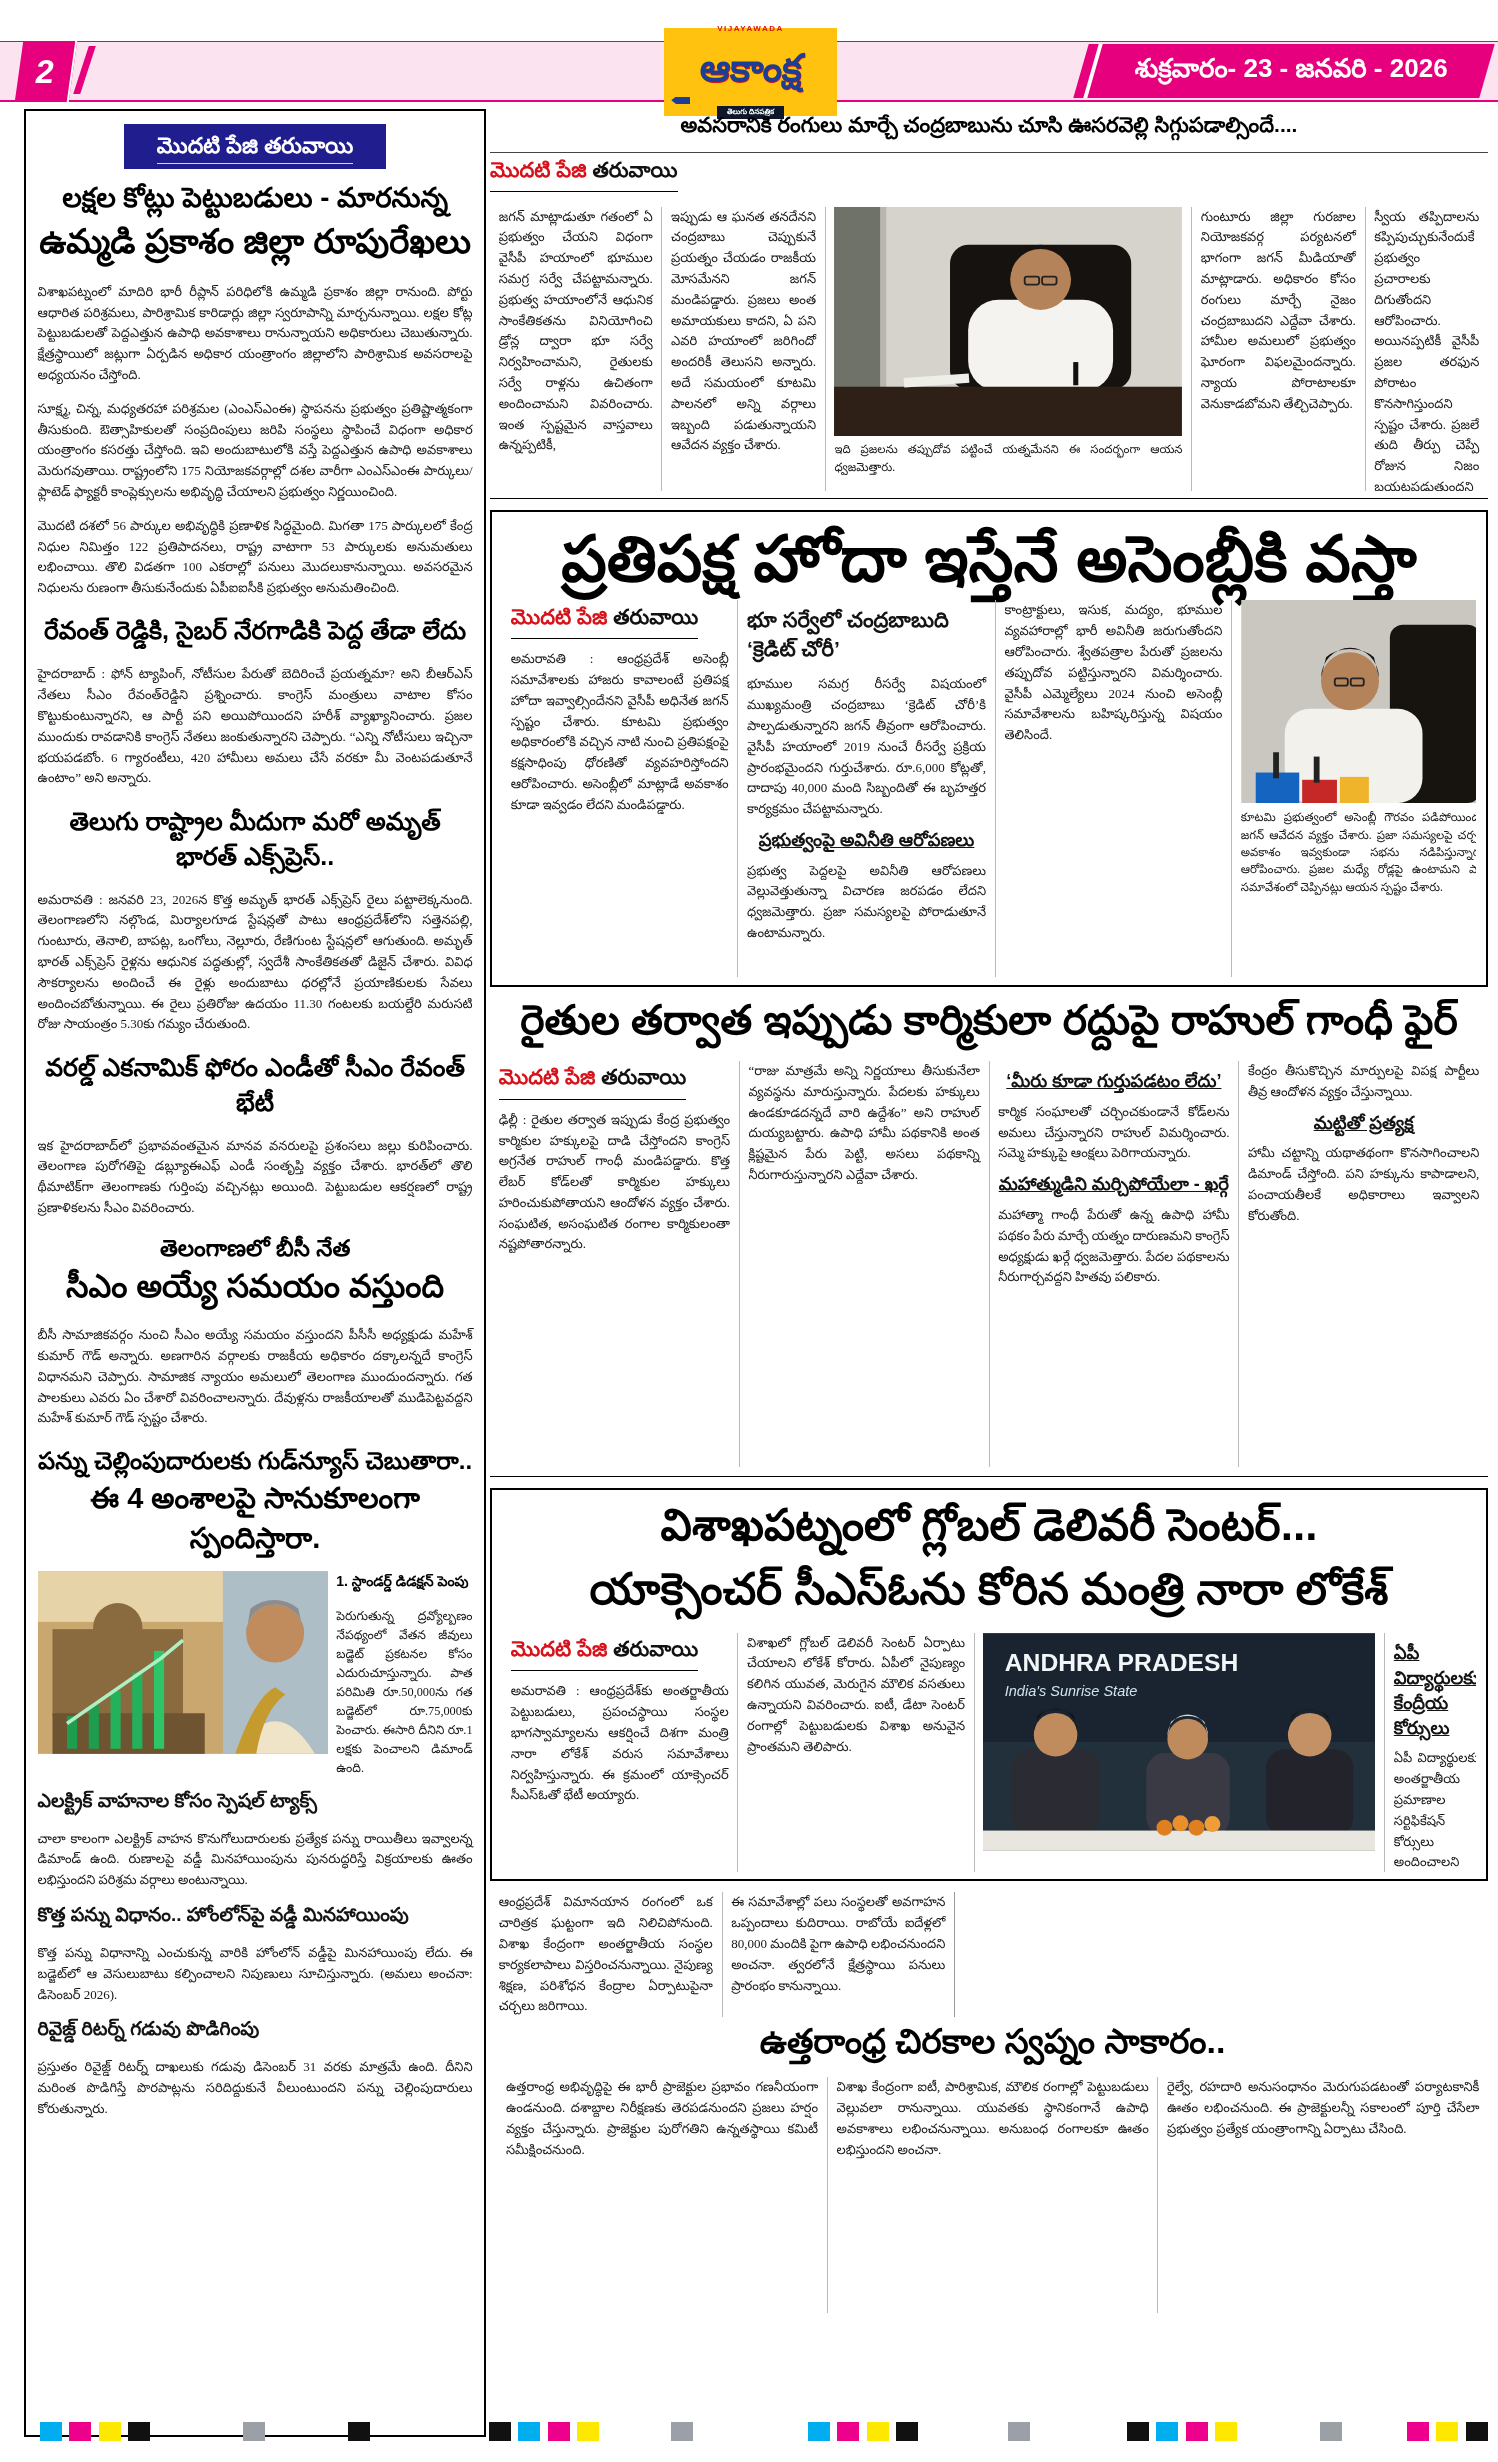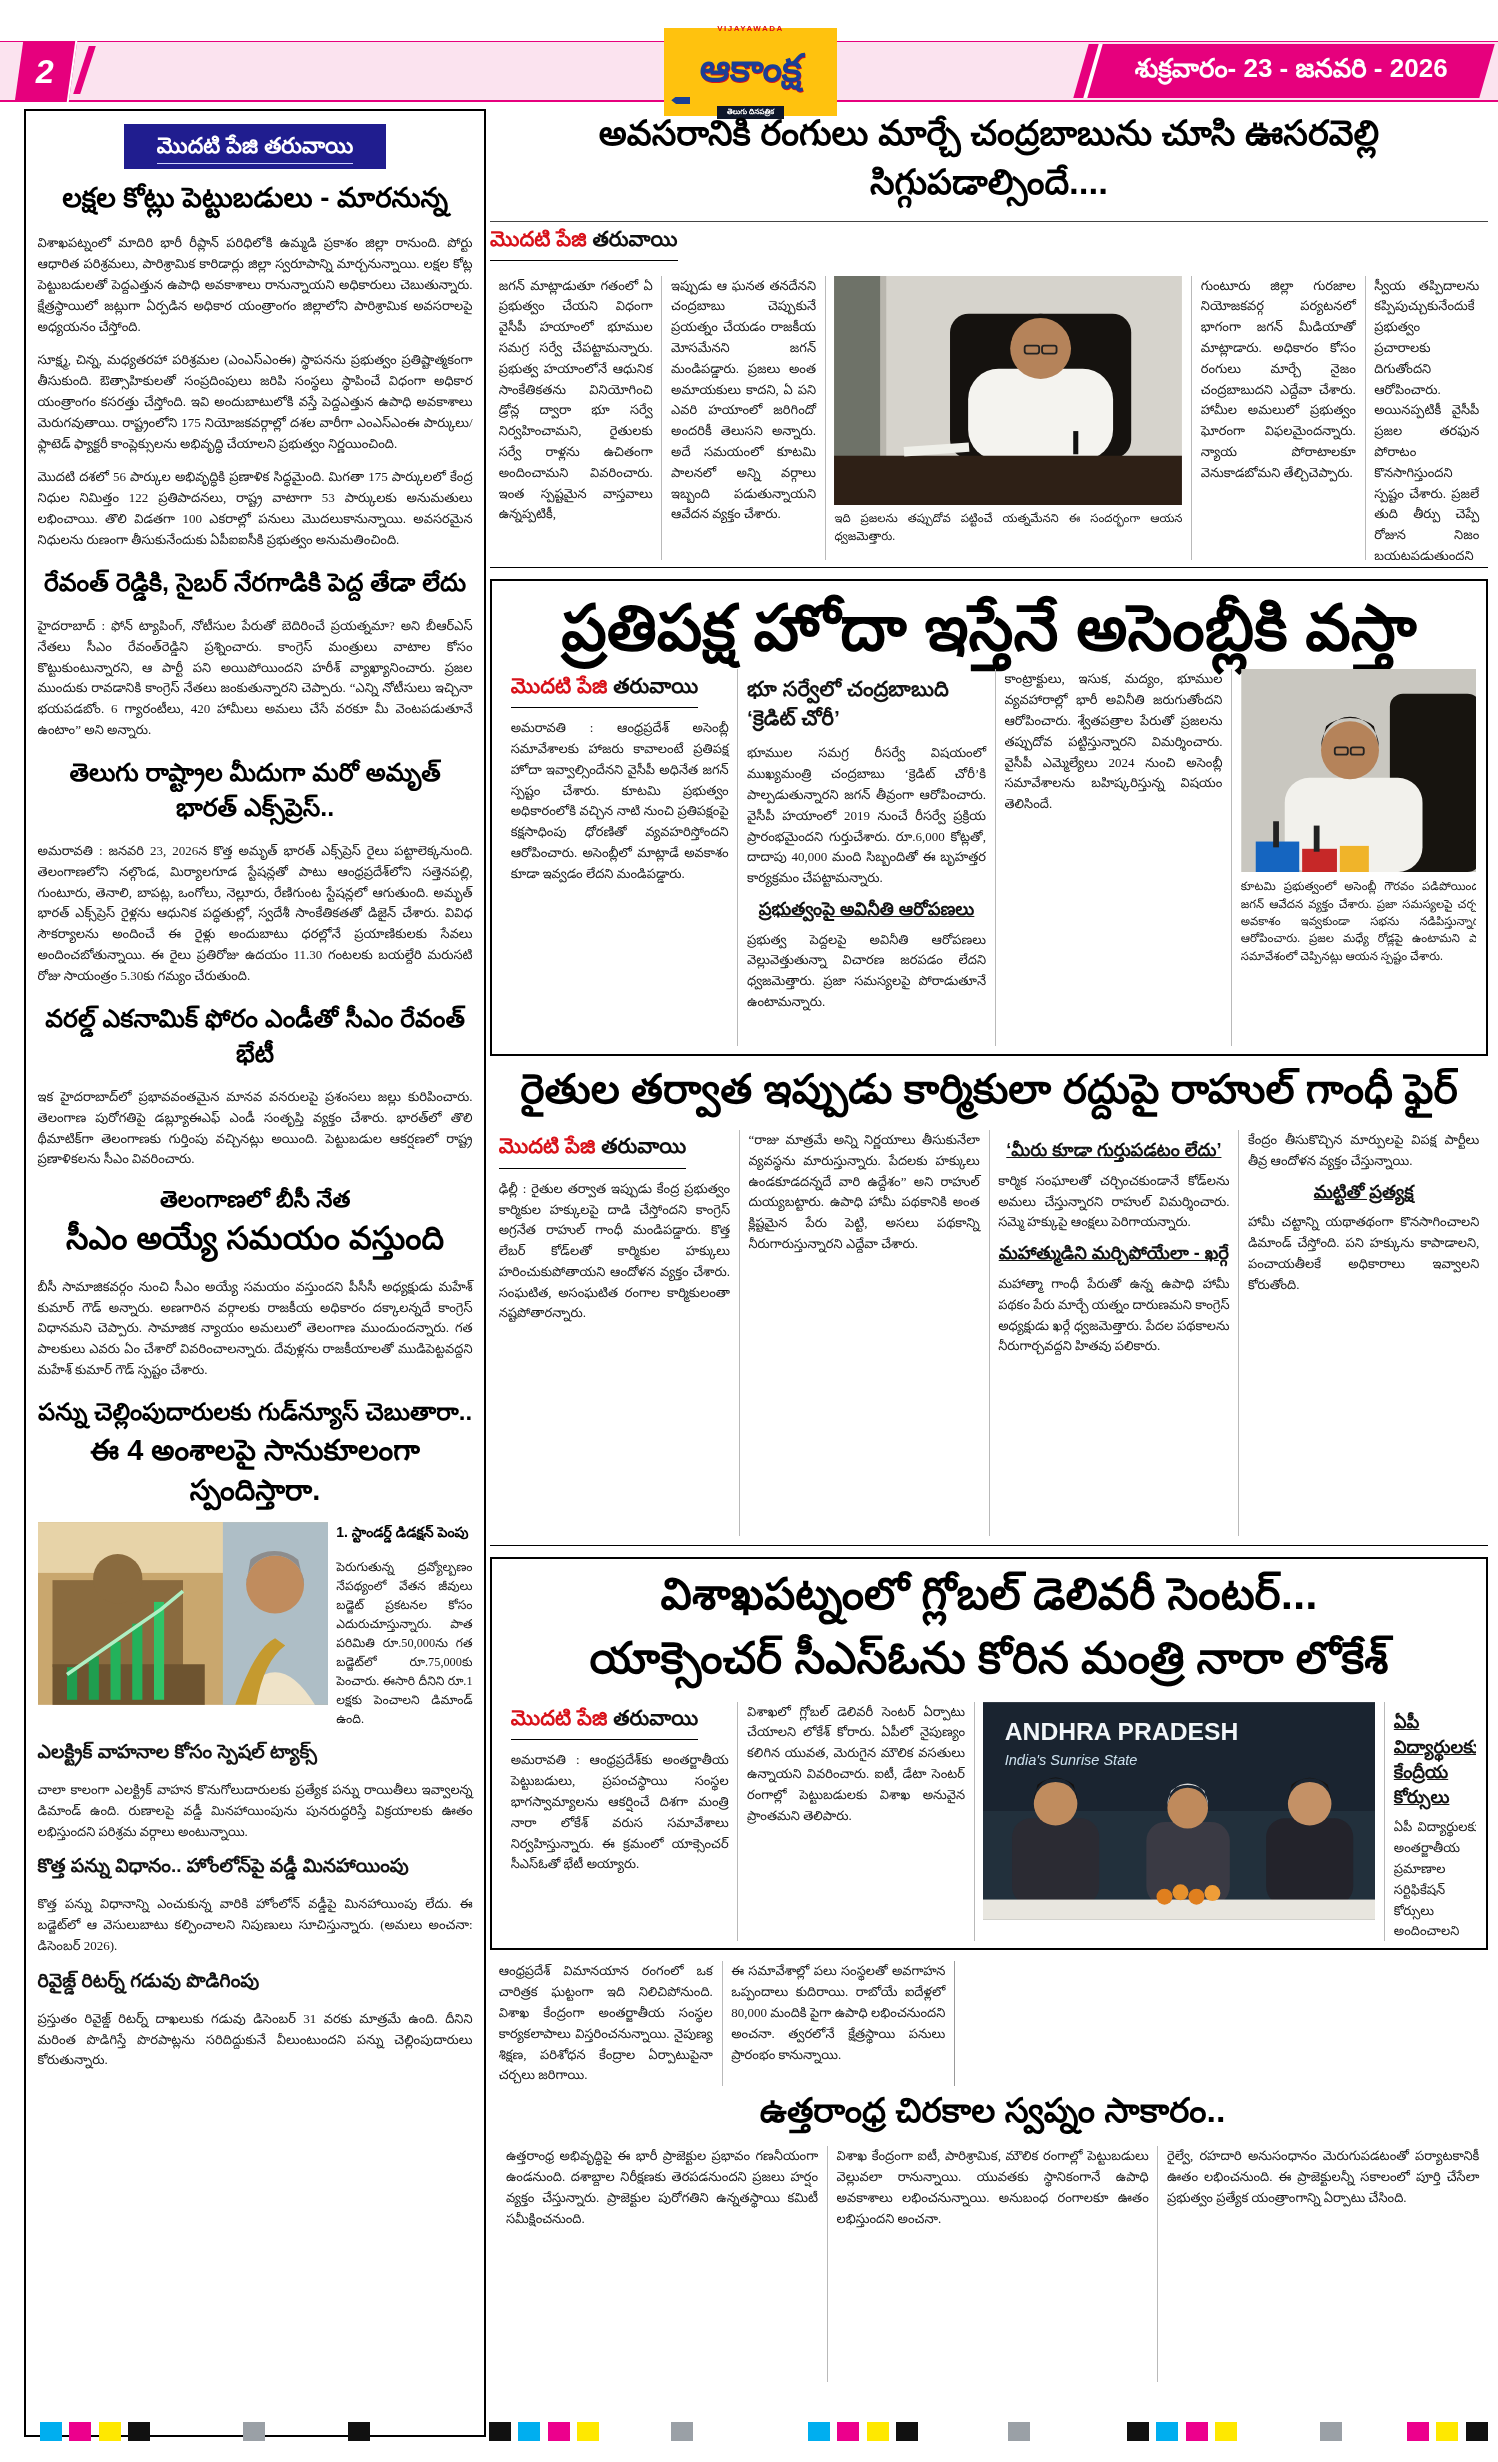--- a/index.html
+++ b/index.html
@@ -44,21 +44,21 @@
   .kick2{font-size:34px;text-align:center;margin:1.5px 0 13px;}
   .lsec{font-size:25px;text-align:center;margin:17.4px 0 8.7px;}
   .lsec2a{font-size:23px;text-align:center;margin:16px 0 0;}
   .lsec2b{font-size:32px;text-align:center;margin:1.5px 0 8.7px;}
   .taxrow{display:flex;gap:8.7px;margin-top:7.3px;}
   .taxlist{font-size:12.3px;line-height:1.55;text-align:justify;flex:1;}
   .lsub{font-size:19px;margin:11.6px 0 4.4px;font-family:"Liberation Sans",sans-serif;font-weight:bold;}
   
   .rightcol{position:absolute;left:490px;top:109px;width:998px;height:2304px;overflow:hidden;}
   .a1{border-bottom:1.5px solid #000;padding-bottom:7.3px;}
-  .a1 .hl1{font-size:35px;text-align:center;border-bottom:1.5px solid #444;padding:4.4px 0 10px;}
+  .a1 .hl1{font-size:21px;text-align:center;border-bottom:1.5px solid #444;padding:4.4px 0 10px;}
   .a1row{display:flex;margin-top:4.4px;height:284px;overflow:hidden;}
   .boxed{border:2.2px solid #000;margin-top:11.6px;padding:4.4px 10px 7.3px;}
   .a2 .big{font-size:64px;text-align:center;line-height:1.1;margin:7.3px 0 4.4px;}
   .a2row{display:flex;height:377px;overflow:hidden;margin-top:5.8px;}
   .subhead{font:bold 21px "Liberation Sans",sans-serif;margin:7.3px 0 8.7px;}
   .a3{margin-top:10px;border-bottom:1.5px solid #000;padding-bottom:8.7px;}
   .a3 .hl3{font-size:41px;text-align:center;margin:10px 0 7.3px;}
   .a3row{display:flex;height:406px;overflow:hidden;}
   .a4 .h4a{font-size:44px;text-align:center;margin:5.8px 0 0;}
   .a4 .h4b{font-size:44px;text-align:center;margin:2.9px 0 7.3px;}
@@ -92,20 +92,21 @@
       <div class="pen"></div>
     </div>
     <div class="dateband">
       <span class="dt">శుక్రవారం- 23 - జనవరి  - 2026</span>
     </div>
   </div>
 
   <div class="leftcol">
     <div class="bluebox"><span>మొదటి పేజి తరువాయి</span></div>
     <div class="hl kick1">లక్షల కోట్లు పెట్టుబడులు - మారనున్న</div>
+    <div class="hl kick2">ఉమ్మడి ప్రకాశం జిల్లా రూపురేఖలు</div>
     <p class="bodytxt">విశాఖపట్నంలో మాదిరి భారీ రీప్లాన్ పరిధిలోకి ఉమ్మడి ప్రకాశం జిల్లా రానుంది. పోర్టు ఆధారిత పరిశ్రమలు, పారిశ్రామిక కారిడార్లు జిల్లా స్వరూపాన్ని మార్చనున్నాయి. లక్షల కోట్ల పెట్టుబడులతో పెద్దఎత్తున ఉపాధి అవకాశాలు రానున్నాయని అధికారులు చెబుతున్నారు. క్షేత్రస్థాయిలో జట్లుగా ఏర్పడిన అధికార యంత్రాంగం జిల్లాలోని పారిశ్రామిక అవసరాలపై అధ్యయనం చేస్తోంది.</p>
     <p class="bodytxt">సూక్ష్మ, చిన్న, మధ్యతరహా పరిశ్రమల (ఎంఎస్ఎంఈ) స్థాపనను ప్రభుత్వం ప్రతిష్టాత్మకంగా తీసుకుంది. ఔత్సాహికులతో సంప్రదింపులు జరిపి సంస్థలు స్థాపించే విధంగా అధికార యంత్రాంగం కసరత్తు చేస్తోంది. ఇవి అందుబాటులోకి వస్తే పెద్దఎత్తున ఉపాధి అవకాశాలు మెరుగవుతాయి. రాష్ట్రంలోని 175 నియోజకవర్గాల్లో దశల వారీగా ఎంఎస్ఎంఈ పార్కులు/ ఫ్లాటెడ్ ఫ్యాక్టరీ కాంప్లెక్సులను అభివృద్ధి చేయాలని ప్రభుత్వం నిర్ణయించింది.</p>
     <p class="bodytxt">మొదటి దశలో 56 పార్కుల అభివృద్ధికి ప్రణాళిక సిద్ధమైంది. మిగతా 175 పార్కులలో కేంద్ర నిధుల నిమిత్తం 122 ప్రతిపాదనలు, రాష్ట్ర వాటాగా 53 పార్కులకు అనుమతులు లభించాయి. తొలి విడతగా 100 ఎకరాల్లో పనులు మొదలుకానున్నాయి. అవసరమైన నిధులను రుణంగా తీసుకునేందుకు ఏపీఐఐసీకి ప్రభుత్వం అనుమతించింది.</p>
 
     <div class="hl lsec">రేవంత్ రెడ్డికి, సైబర్ నేరగాడికి పెద్ద తేడా లేదు</div>
     <p class="bodytxt">హైదరాబాద్ : ఫోన్ ట్యాపింగ్, నోటీసుల పేరుతో బెదిరించే ప్రయత్నమా? అని బీఆర్ఎస్ నేతలు సీఎం రేవంత్‌రెడ్డిని ప్రశ్నించారు. కాంగ్రెస్ మంత్రులు వాటాల కోసం కొట్టుకుంటున్నారని, ఆ పార్టీ పని అయిపోయిందని హరీశ్ వ్యాఖ్యానించారు. ప్రజల ముందుకు రావడానికి కాంగ్రెస్ నేతలు జంకుతున్నారని చెప్పారు. “ఎన్ని నోటీసులు ఇచ్చినా భయపడబోం. 6 గ్యారంటీలు, 420 హామీలు అమలు చేసే వరకూ మీ వెంటపడుతూనే ఉంటాం” అని అన్నారు.</p>
 
     <div class="hl lsec">తెలుగు రాష్ట్రాల మీదుగా మరో అమృత్ భారత్ ఎక్స్‌ప్రెస్..</div>
     <p class="bodytxt">అమరావతి : జనవరి 23, 2026న కొత్త అమృత్ భారత్ ఎక్స్‌ప్రెస్ రైలు పట్టాలెక్కనుంది. తెలంగాణలోని నల్గొండ, మిర్యాలగూడ స్టేషన్లతో పాటు ఆంధ్రప్రదేశ్‌లోని సత్తెనపల్లి, గుంటూరు, తెనాలి, బాపట్ల, ఒంగోలు, నెల్లూరు, రేణిగుంట స్టేషన్లలో ఆగుతుంది. అమృత్ భారత్ ఎక్స్‌ప్రెస్ రైళ్లను ఆధునిక పద్ధతుల్లో, స్వదేశీ సాంకేతికతతో డిజైన్ చేశారు. వివిధ సౌకర్యాలను అందించే ఈ రైళ్లు అందుబాటు ధరల్లోనే ప్రయాణికులకు సేవలు అందించబోతున్నాయి. ఈ రైలు ప్రతిరోజు ఉదయం 11.30 గంటలకు బయల్దేరి మరుసటి రోజు సాయంత్రం 5.30కు గమ్యం చేరుతుంది.</p>
 

